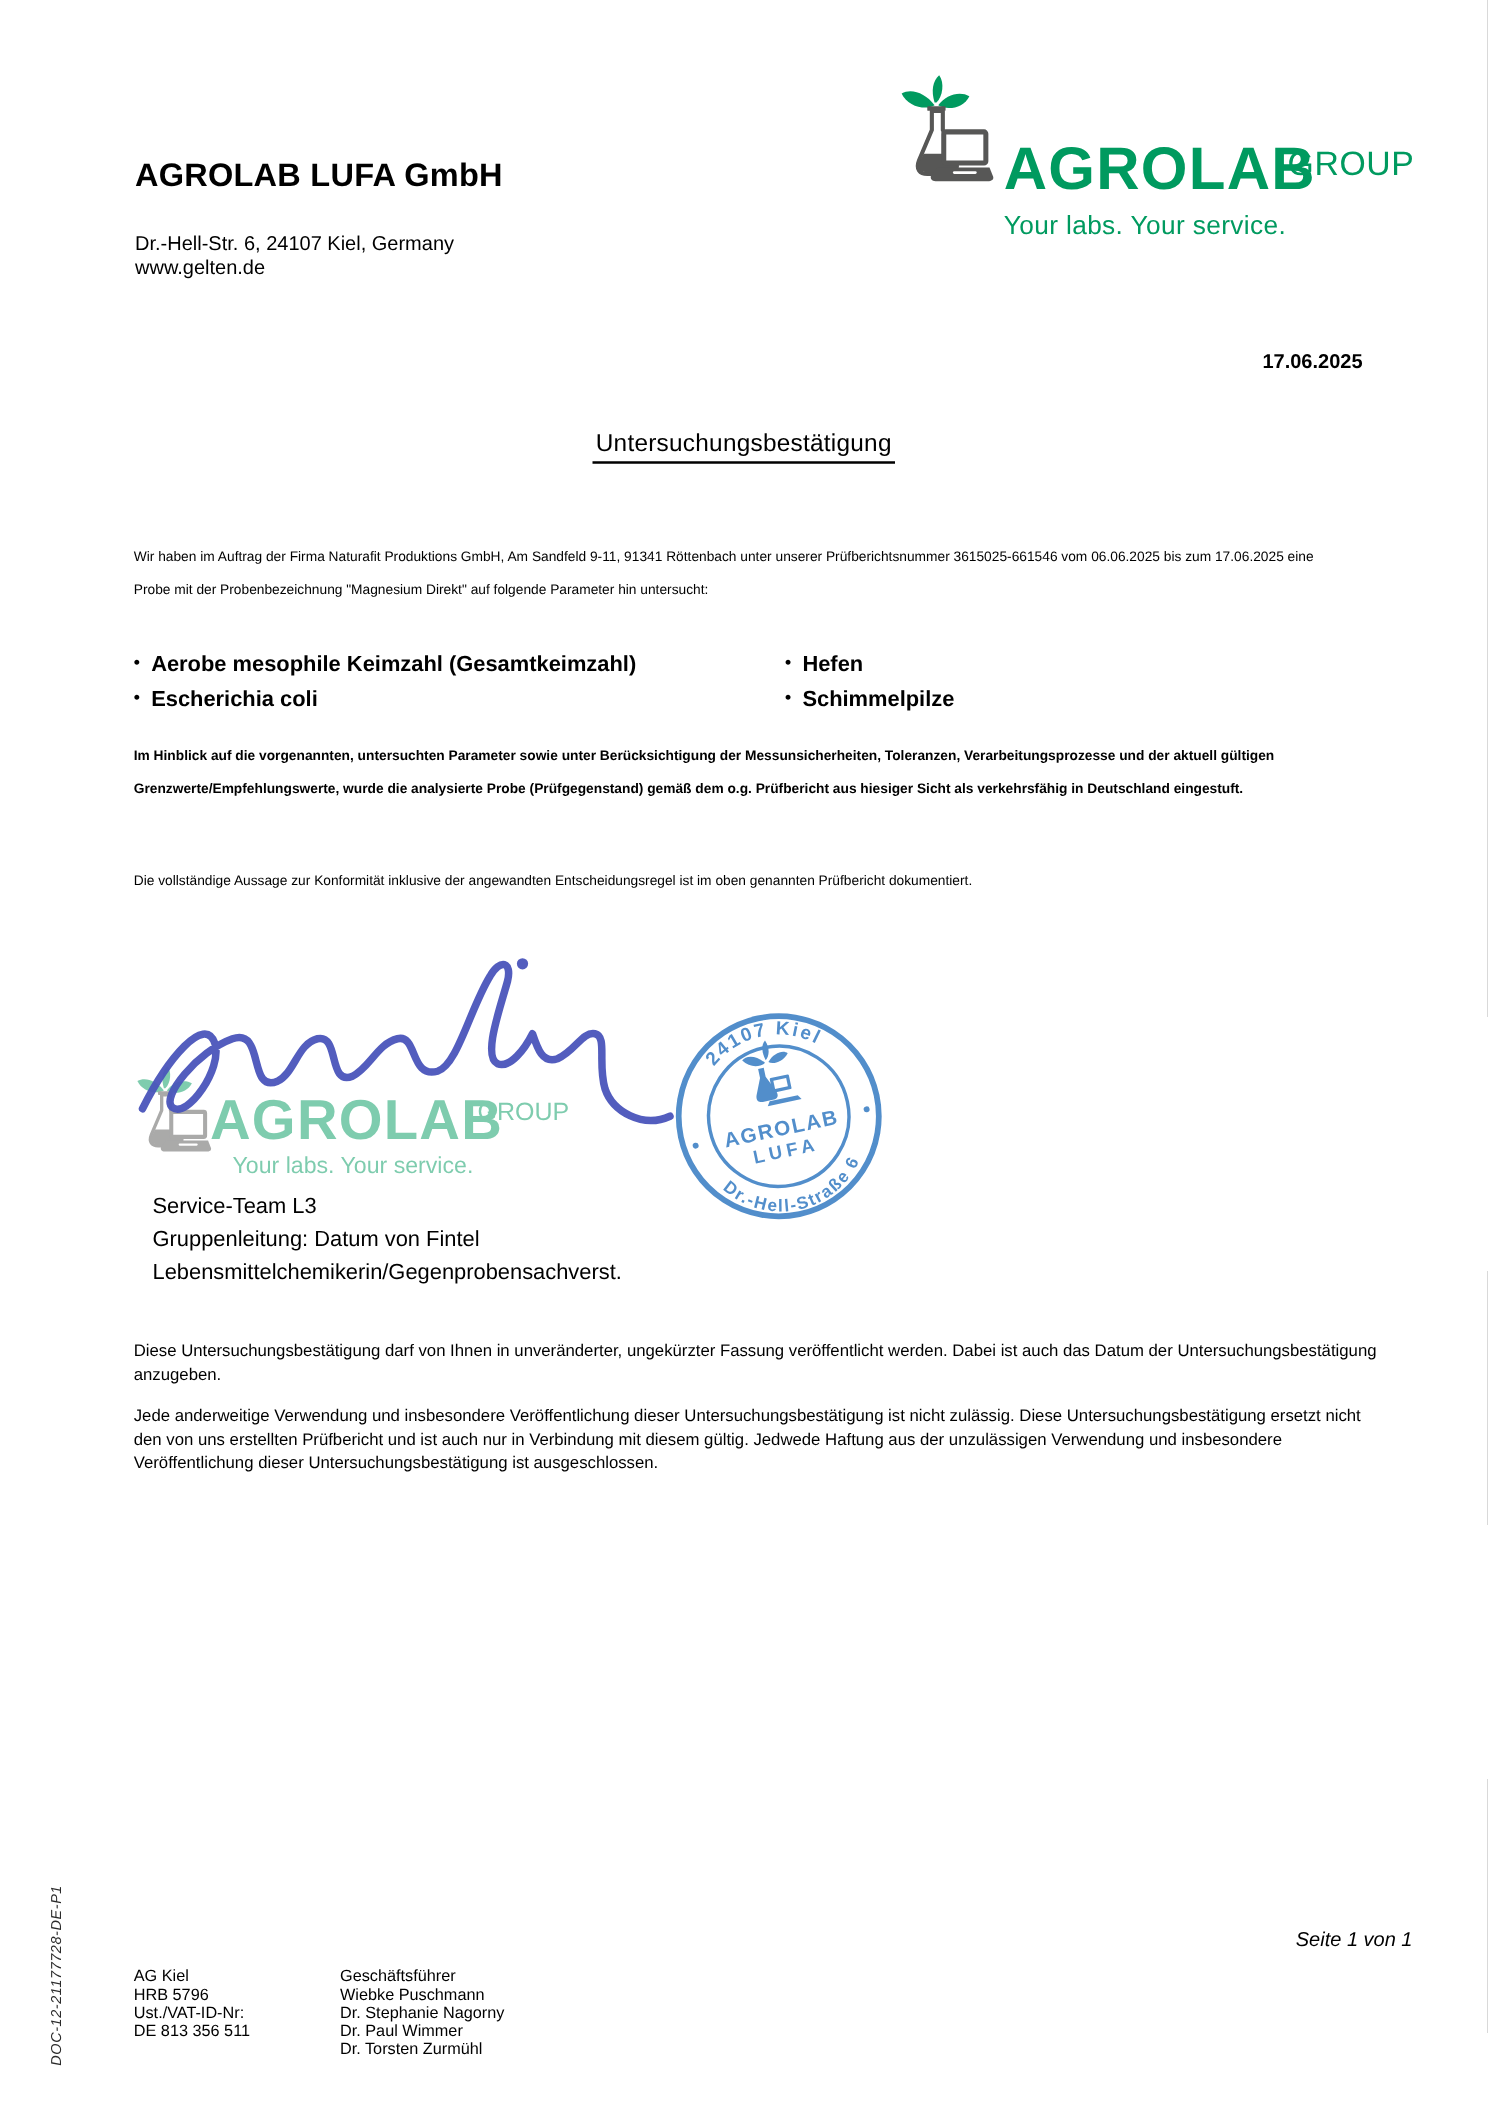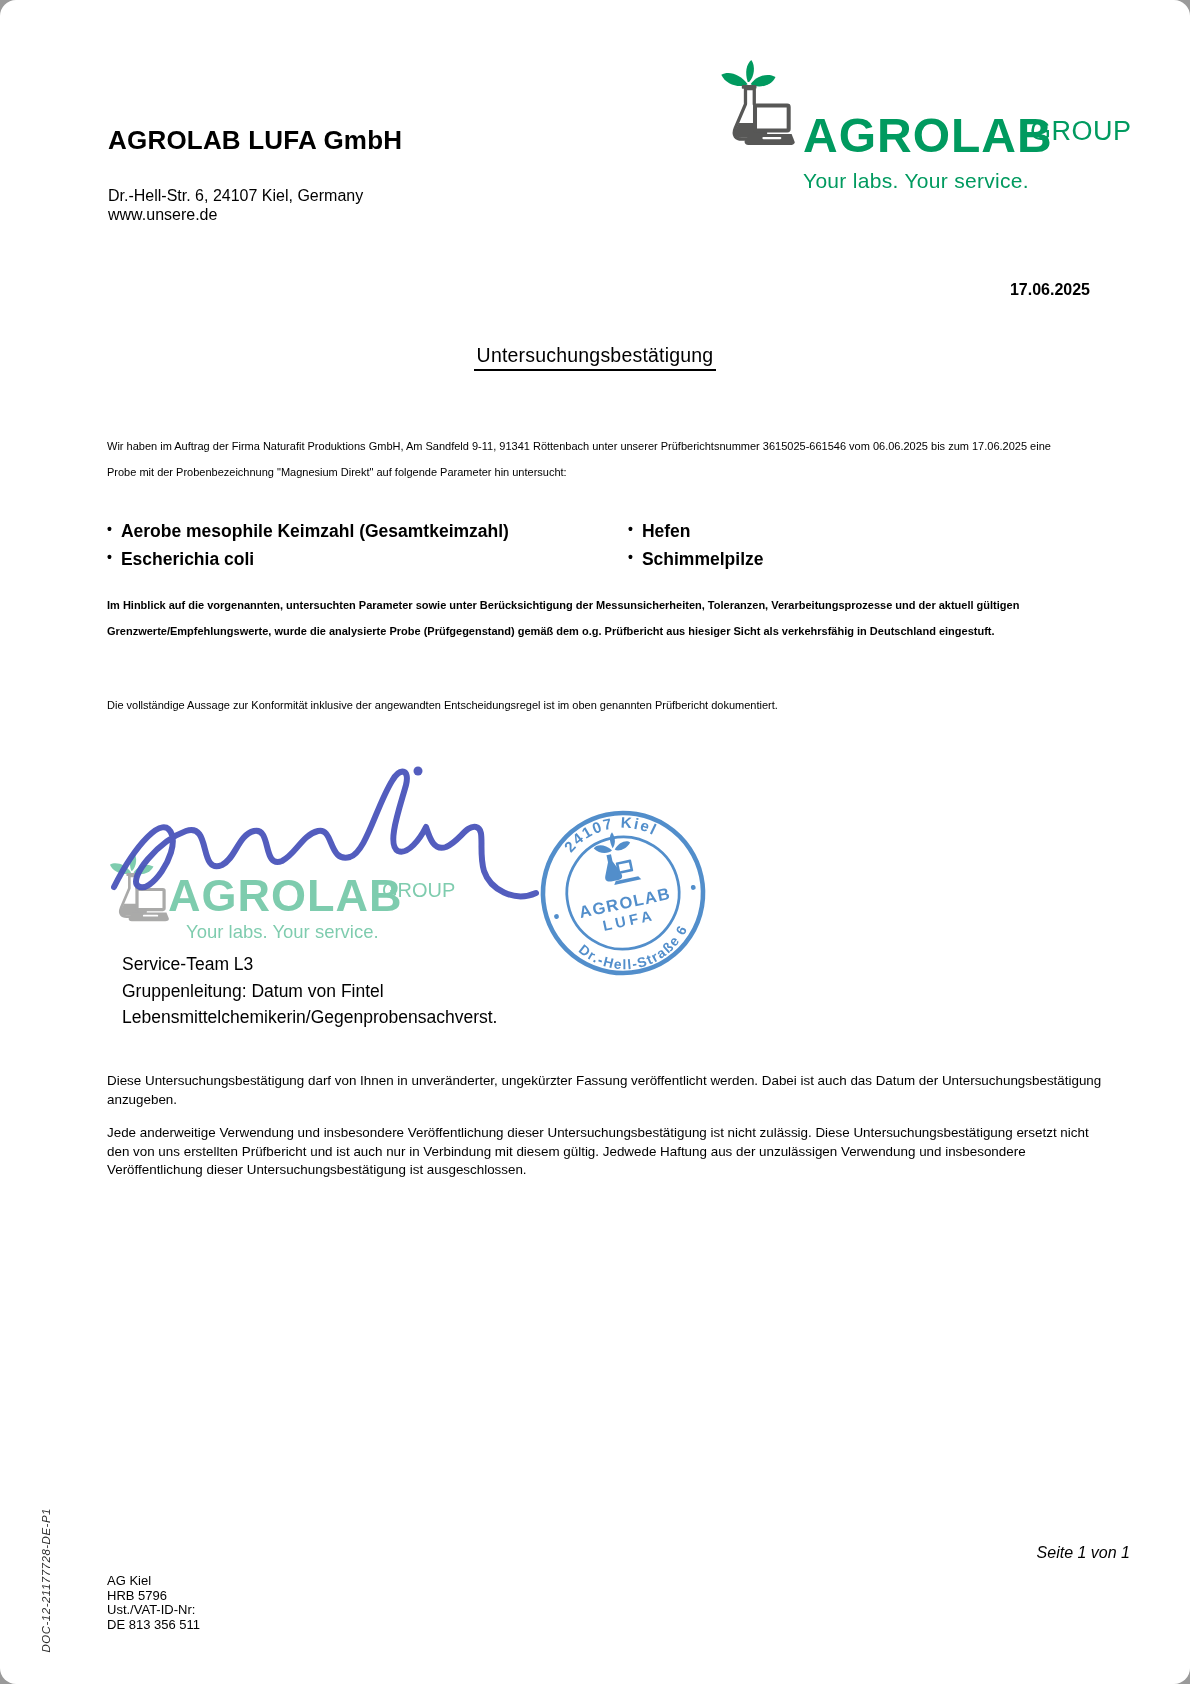--- a/index.html
+++ b/index.html
@@ -5,21 +5,21 @@
   :root{
     --green:#009a5f;
     --gray:#575756;
     --stamp-blue:#3b7fc4;
     --ink-blue:#4a55bb;
   }
   *{margin:0;padding:0;box-sizing:border-box;}
   body{background:#9a9a9a;font-family:"Liberation Sans", sans-serif;}
   .page{
     position:relative;width:1190px;height:1684px;margin:0 auto;background:#ffffff;
-    color:#000;overflow:hidden;font-family:"Liberation Sans", sans-serif;border-radius:16px;
+    color:#000;overflow:hidden;font-family:"Liberation Sans", sans-serif;
   }
   .abs{position:absolute;}
   
   .company-name{left:108px;top:125px;font-size:26px;font-weight:bold;line-height:30px;letter-spacing:.2px;}
   .company-addr{left:108px;top:186px;font-size:16px;line-height:19px;}
   
   .leaf{fill:var(--green,#009a5f);}
   .flask-collar,.flask-liquid,.laptop-base{fill:var(--gray,#575756);}
   .flask-body{fill:#fff;stroke:var(--gray,#575756);stroke-width:4.5;stroke-linejoin:round;}
   .laptop-screen{fill:#fff;stroke:var(--gray,#575756);stroke-width:5.5;}
@@ -64,21 +64,21 @@
   .footer-col{font-size:13px;line-height:14.5px;}
 </style>
 </head>
 <body>
 
 <div class="page">
 
   <div class="abs company-name">AGROLAB LUFA GmbH</div>
   <div class="abs company-addr">
     <div>Dr.-Hell-Str. 6, 24107 Kiel, Germany</div>
-    <div>www.unsere.de</div>
+    <div>www.gelten.de</div>
   </div>
 
   <svg class="abs" style="left:714px;top:60px" width="82" height="91" viewBox="0 0 112 124">
     <path class="leaf" d="M46,33 C36,19 20,14 10,20 C16,34 36,39 46,33 Z"></path>
     <path class="leaf" d="M50,33 C58,21 74,17 84,23 C78,36 60,39 50,33 Z"></path>
     <path class="leaf" d="M46,30 C42,17 44,6 51,0 C57,8 55,23 48,30 Z"></path>
     <rect class="flask-collar" x="38" y="34" width="20" height="5" rx="1"></rect>
     <path class="flask-body" d="M43,39 L43,60 L29,93 C25,103 30,108 38,108 L60,108 C68,108 73,103 69,93 L55,60 L55,39 Z"></path>
     <path class="flask-liquid" d="M34,86 L64,86 L68.5,95 C71.5,102 68,106 60,106 L38,106 C30,106 26.5,102 29.5,95 Z"></path>
     <rect class="laptop-screen" x="56" y="62" width="46" height="34" rx="2"></rect>
@@ -189,14 +189,21 @@
 
   <div class="abs doc-code">DOC-12-21177728-DE-P1</div>
   <div class="abs page-label">Seite 1 von 1</div>
 
   <div class="abs footer-col" style="left:107px;top:1574px">
     <div>AG Kiel</div>
     <div>HRB 5796</div>
     <div>Ust./VAT-ID-Nr:</div>
     <div>DE 813 356 511</div>
   </div>
+  <div class="abs footer-col" style="left:272px;top:1574px">
+    <div>Geschäftsführer</div>
+    <div>Wiebke Puschmann</div>
+    <div>Dr. Stephanie Nagorny</div>
+    <div>Dr. Paul Wimmer</div>
+    <div>Dr. Torsten Zurmühl</div>
+  </div>
 
 </div>
 
 </body></html>

